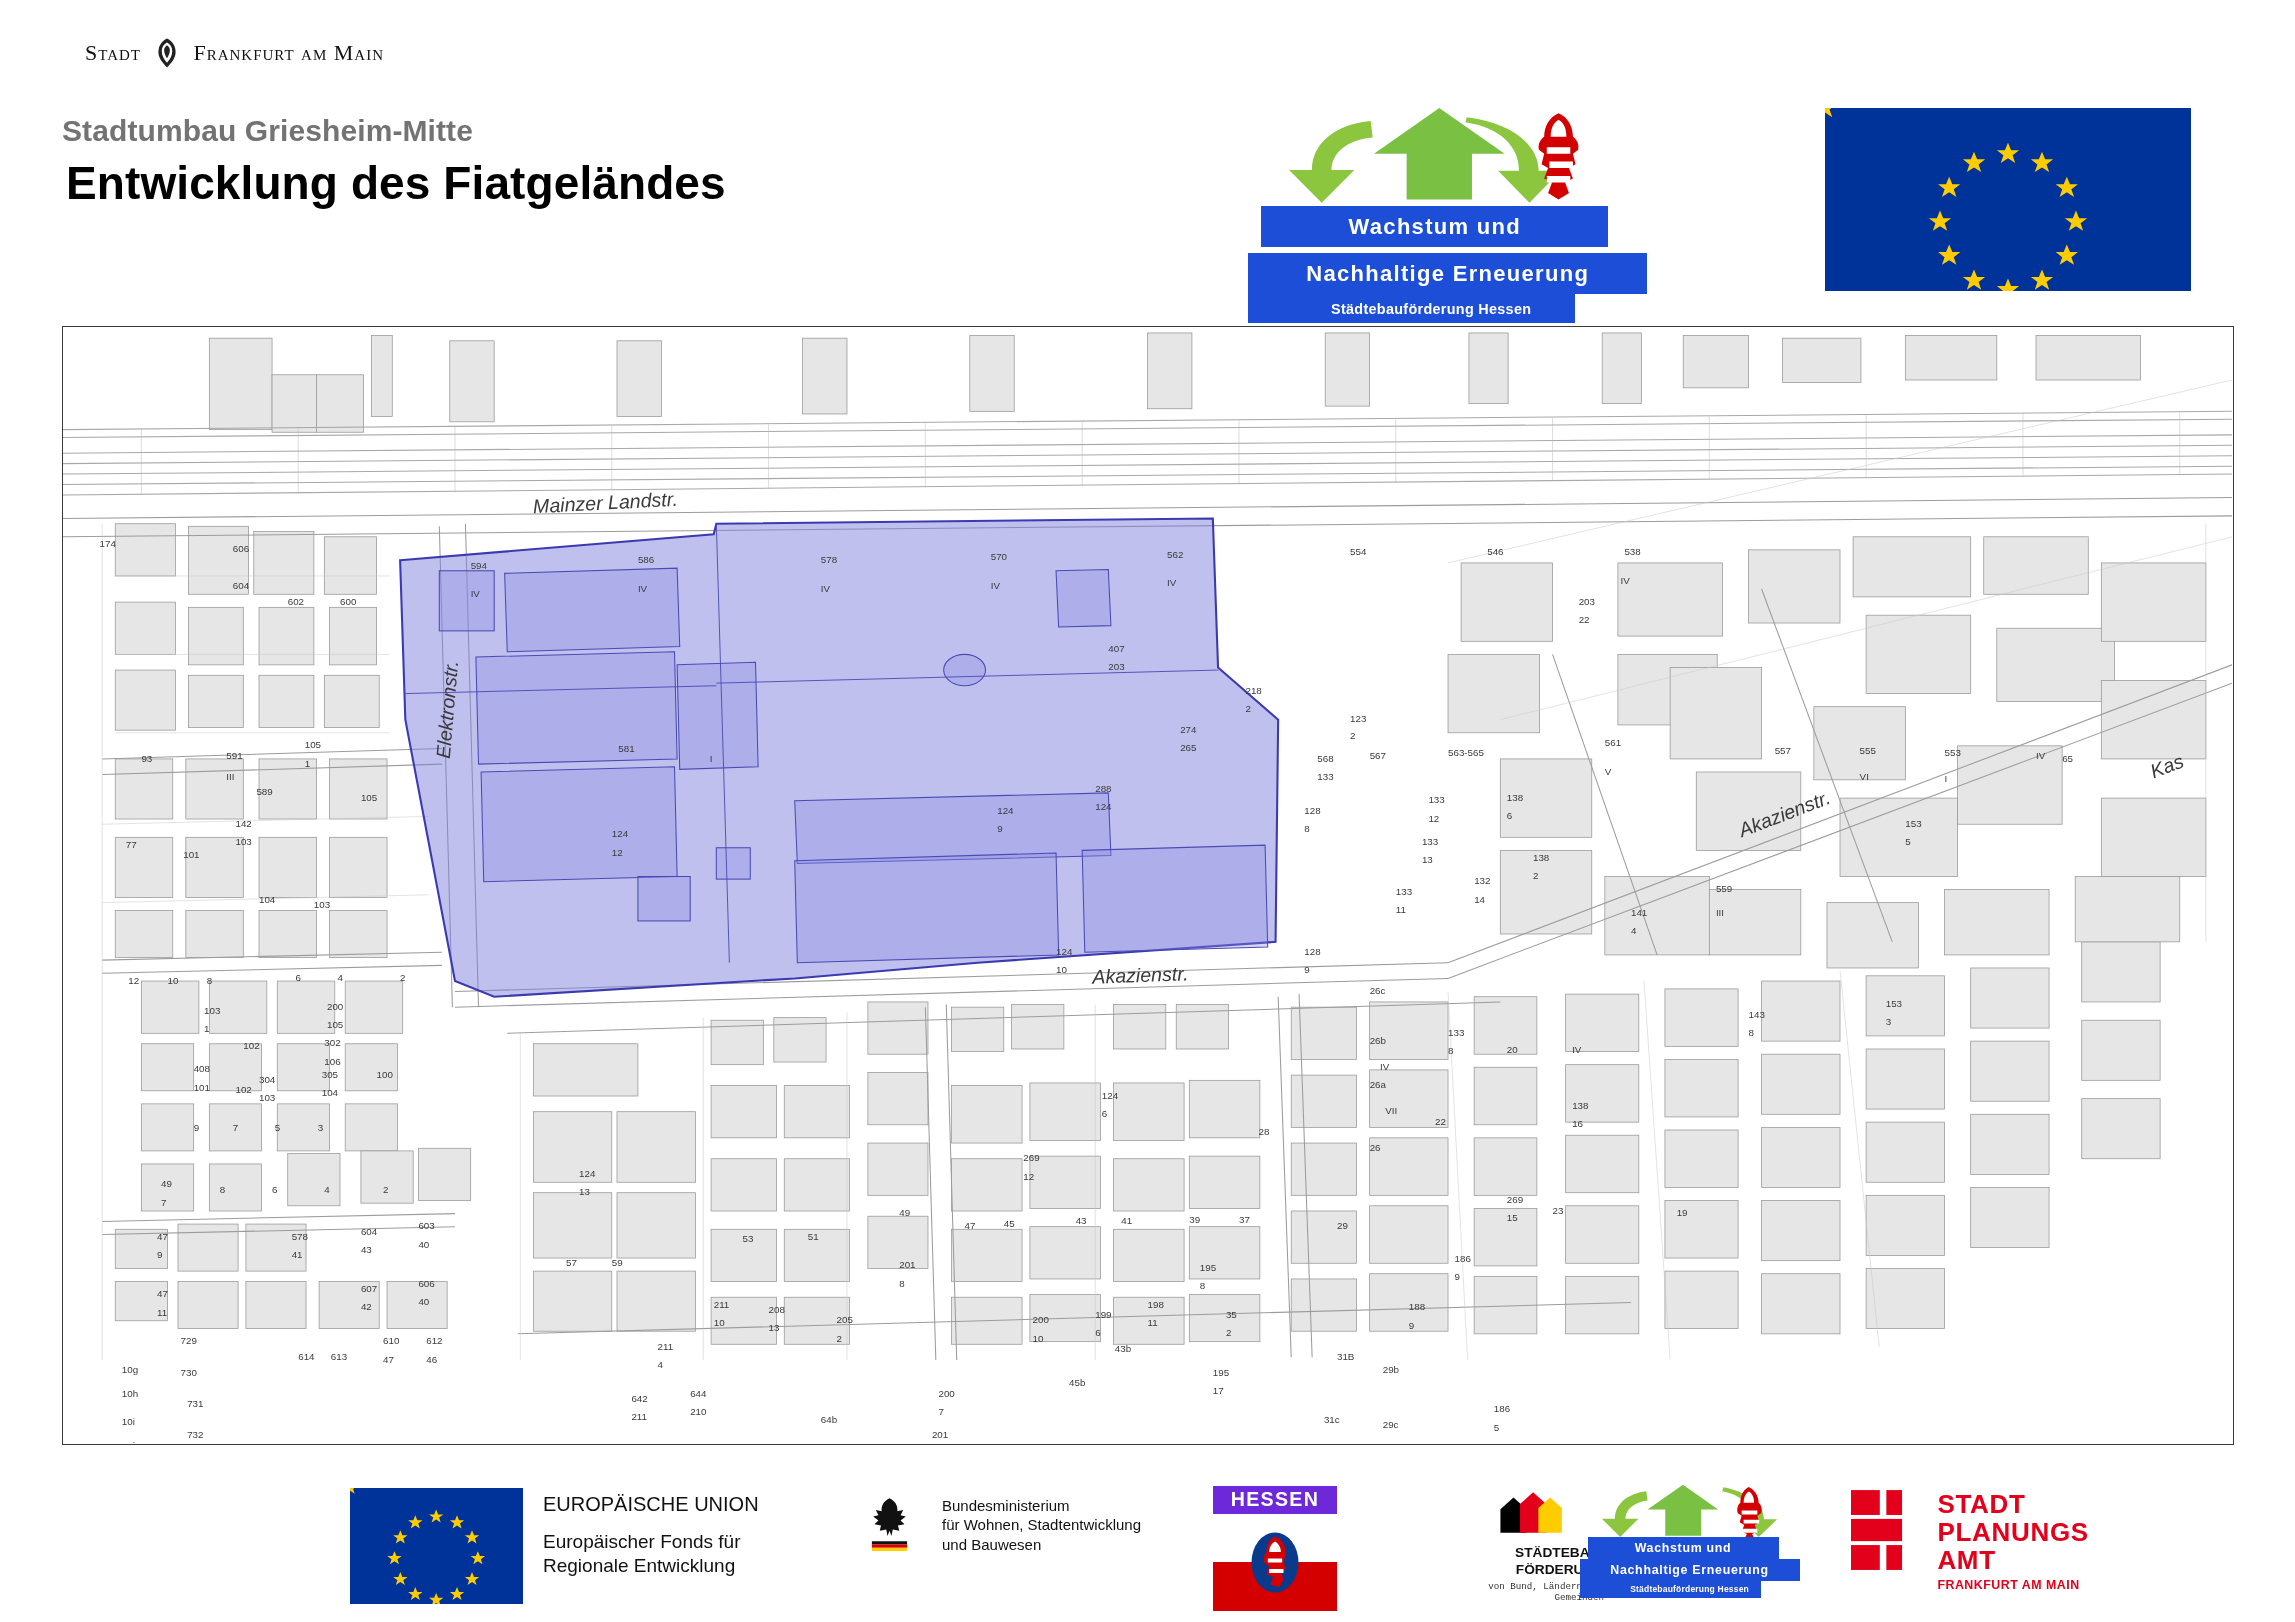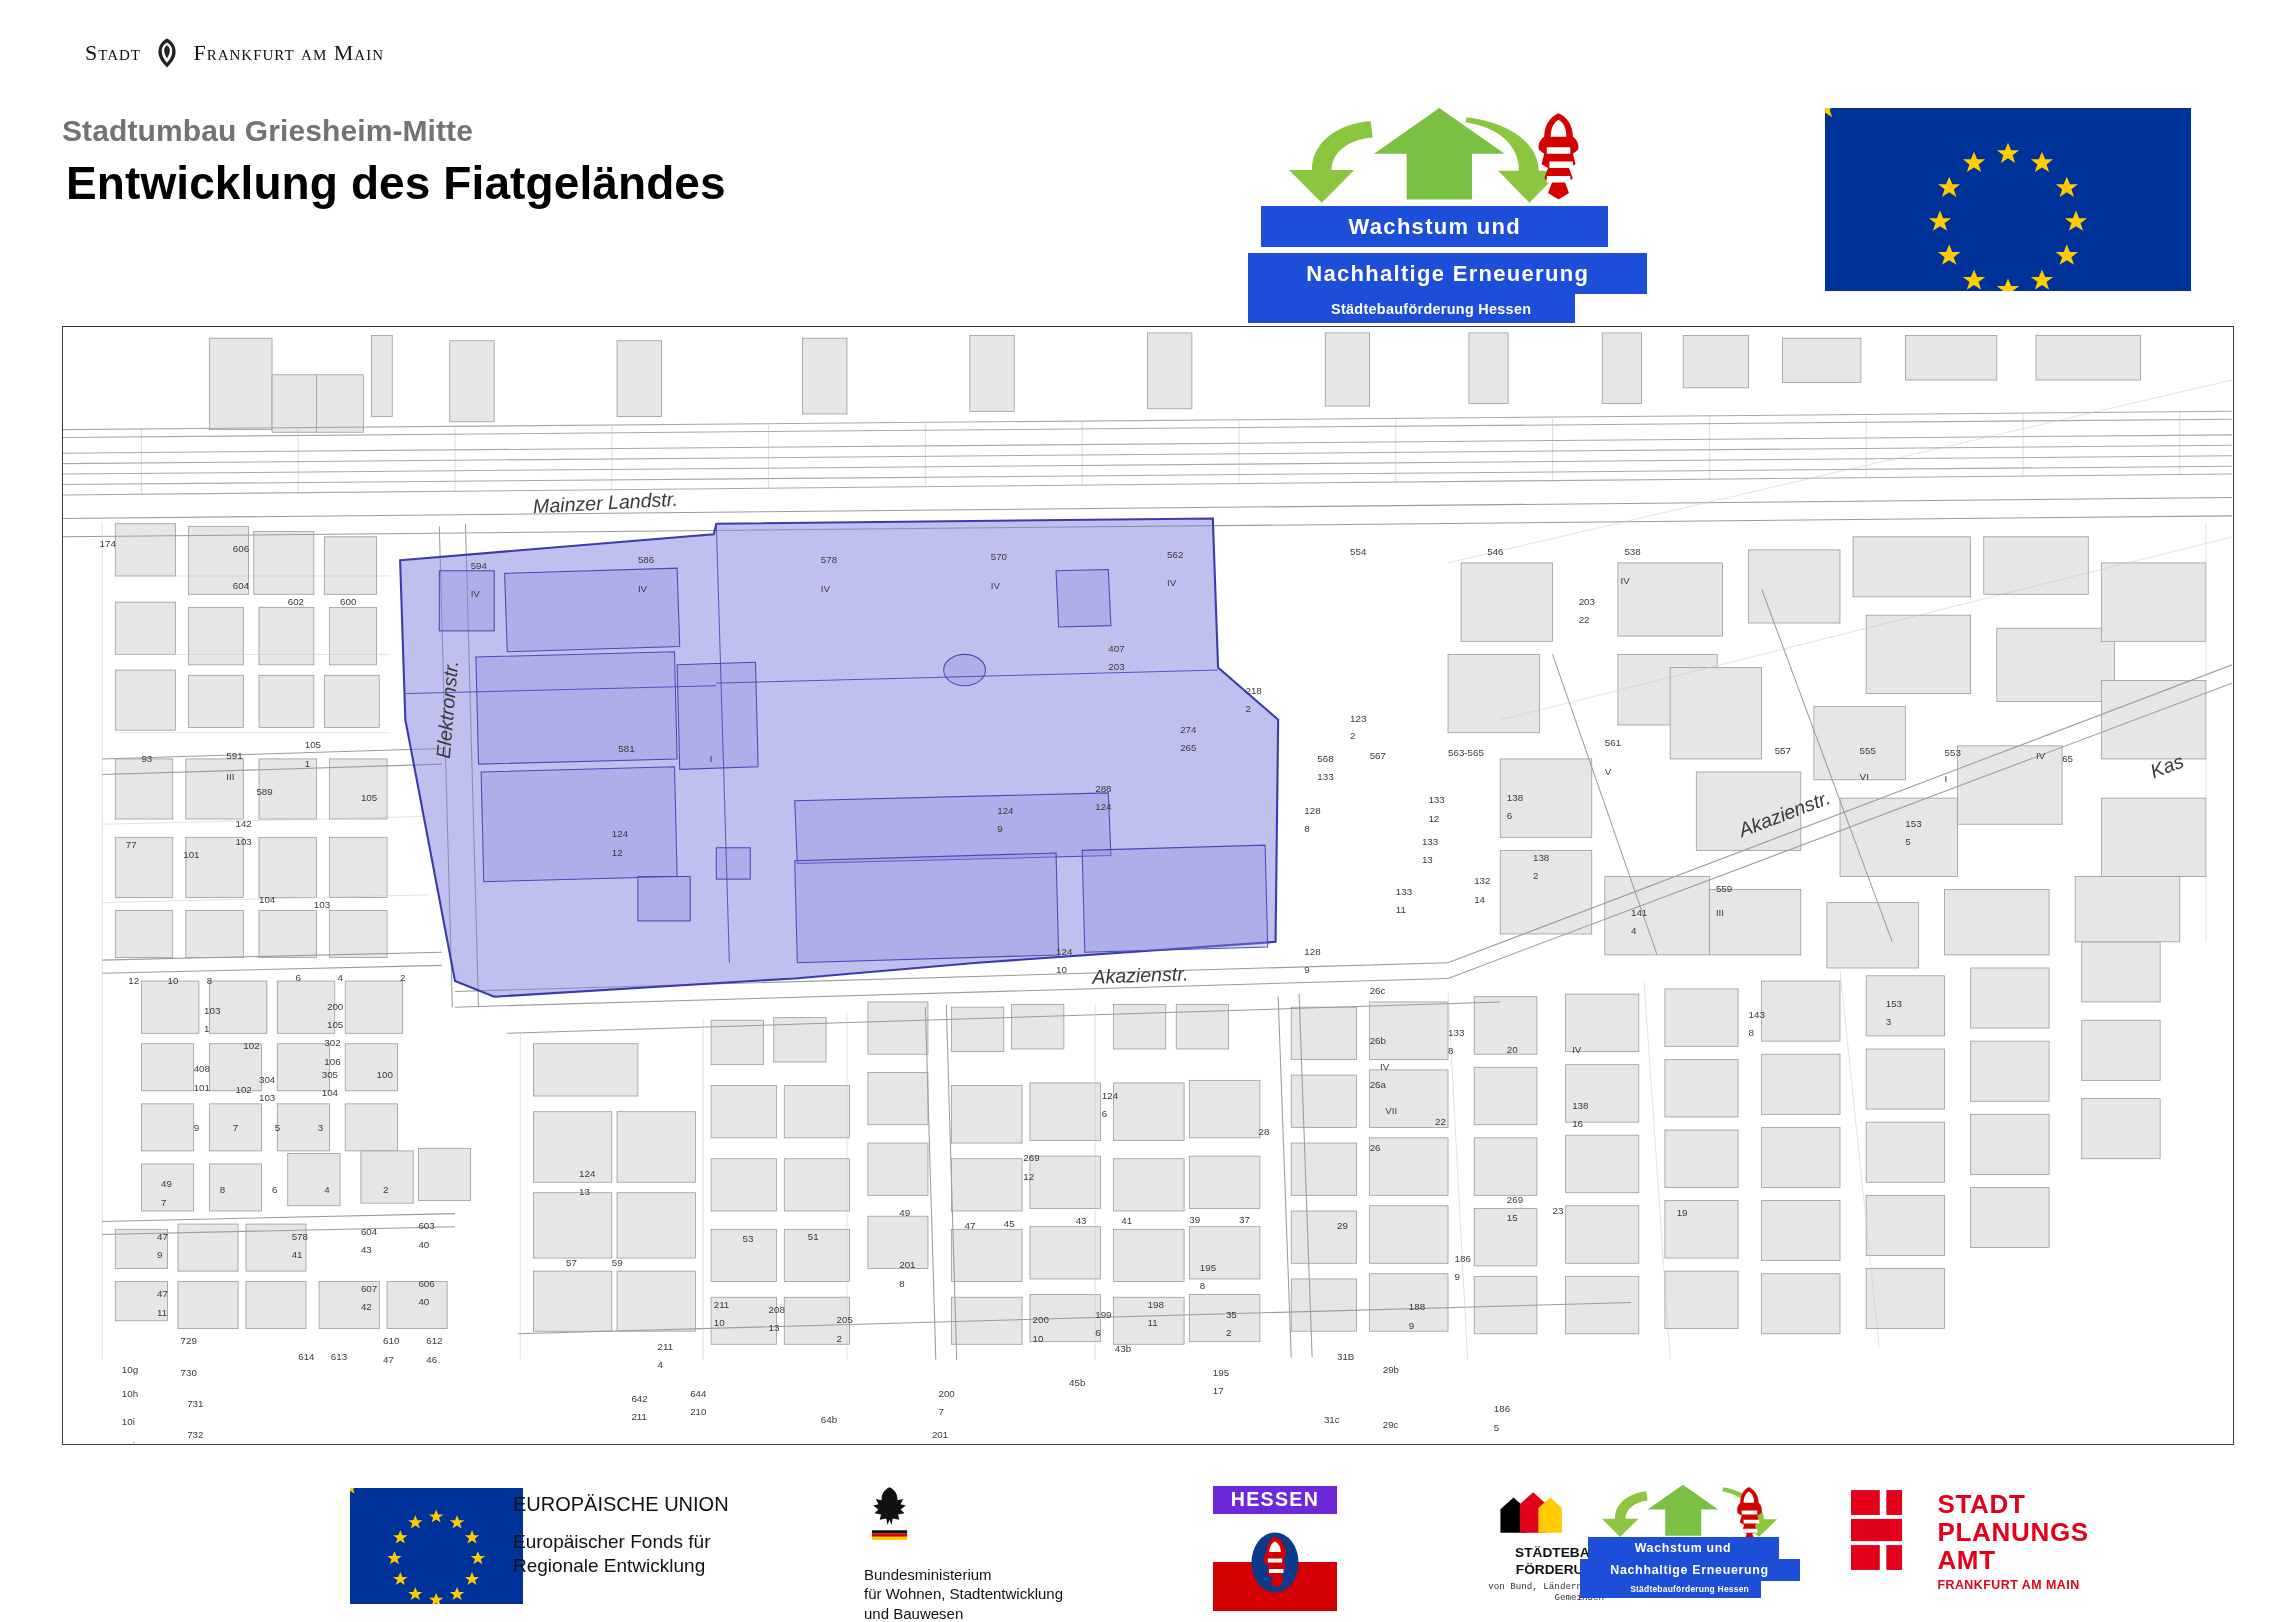--- a/index.html
+++ b/index.html
@@ -79,27 +79,27 @@
 
   
   .footer {
     position: absolute; left: 0; top: 1462px; width: 2295px; height: 160px;
   }
   .eu-flag-bottom {
     position: absolute; left: 350px; top: 26px; width: 173px; height: 116px;
     background: #003399;
   }
   .eu-text-bottom {
-    position: absolute; left: 513px; top: 31px; width: 288px;
+    position: absolute; left: 543px; top: 31px; width: 288px;
     color: #111;
   }
   .eu-text-bottom .l1 { font-size: 20px; margin-bottom: 14.4px; }
   .eu-text-bottom .l2 { font-size: 19px; line-height: 1.25; }
 
-  .bmwsb { position: absolute; left: 864px; top: 20px; display: flex; gap: 18px; flex-direction: column; }
+  .bmwsb { position: absolute; left: 864px; top: 31px; display: flex; gap: 27px; }
   .bmwsb .txt { font-size: 15px; line-height: 1.3; color: #111; padding-top: 2.6px;}
 
   .hessen-logo {
     position: absolute; left: 1213px; top: 23.6px; width: 124px; height: 124px;
   }
   .hessen-logo .hname {
     background: #6d28d9; color: #fff; font-size: 19.6px; font-weight: bold;
     text-align: center; letter-spacing: 1.3px; padding: 2.6px 0;
   }
   .hessen-logo .flag { position: relative; height: 97px; }

